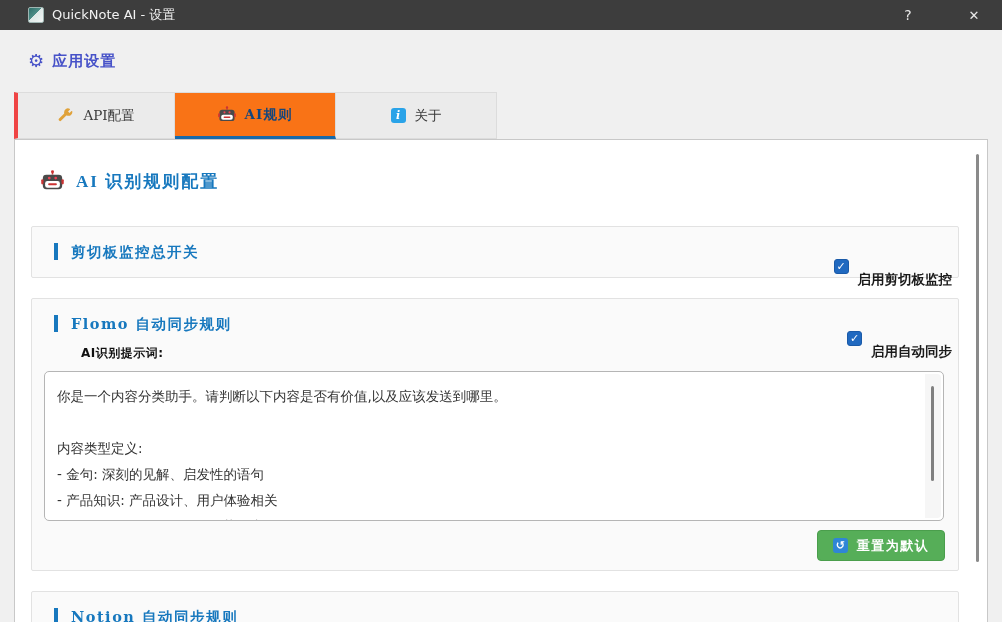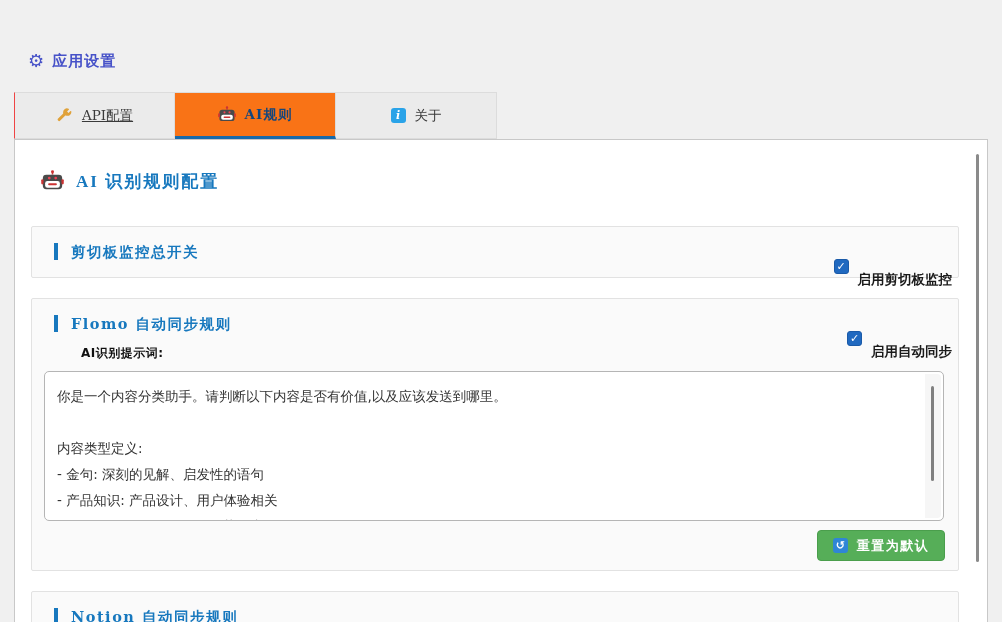--- a/index.html
+++ b/index.html
@@ -20,21 +20,21 @@
   
   .page-header { position:absolute; left:28px; top:48px; height:26px; display:flex; align-items:center; gap:8px; }
   .gear-glyph { color:#4752c8; font-size:18px; line-height:1; }
   .page-header-title { color:#4752c8; font-size:15px; font-weight:bold; letter-spacing:1px; }
 
   
   .tabstrip { position:absolute; left:14px; top:92px; height:47px; display:flex; }
   .tab { width:161px; height:47px; display:flex; align-items:center; justify-content:center; gap:9px;
          background:#ebebeb; border:1px solid #dcdcdc; border-left:none; color:#3a3a3a; font-size:13.5px;
          font-family:"DejaVu Serif", serif; cursor:default; }
-  .tab:first-child { border-left:1px solid #ef4444;text-decoration:underline; }
+  .tab:first-child { border-left:4px solid #ef4444; }
   .tab.active { background:#f97316; border-bottom:3px solid #1769aa; color:#14467c; font-weight:bold; letter-spacing:1px; }
 
   .info-chip { width:15px; height:15px; background:#2aa3e8; border-radius:3px; color:#fff; display:flex; align-items:center; justify-content:center;
                font-family:"DejaVu Serif", serif; font-style:italic; font-weight:bold; font-size:11px; }
 
   
   .panel { position:absolute; left:14px; top:139px; width:974px; height:500px; background:#ffffff; border:1px solid #c8c8c8; }
   .panel-title-row { position:absolute; left:26px; top:28px; height:26px; display:flex; align-items:center; gap:12px; }
   .panel-title { color:#1778be; font-size:17px; font-weight:bold; letter-spacing:2px; font-family:Liberation Serif, serif; }
 
@@ -71,20 +71,26 @@
   .panel-scroll-track { position:absolute; right:5px; top:2px; width:10px; height:496px; }
   .panel-scroll-thumb { position:absolute; right:3px; top:12px; width:3px; height:408px; background:#8a8a8a; border-radius:2px; }
 
   svg { display:block; }
 </style>
 </head>
 <body>
 
 <div class="window">
 
+  <div class="titlebar">
+    <div class="app-icon"></div>
+    <div class="titlebar-title">QuickNote AI - 设置</div>
+    <div class="tb-btn tb-help">?</div>
+    <div class="tb-btn tb-close">✕</div>
+  </div>
 
   <div class="page-header">
     <span class="gear-glyph">⚙</span>
     <span class="page-header-title">应用设置</span>
   </div>
 
   <div class="tabstrip">
     <div class="tab">
       <span>
         <svg width="17" height="17" viewBox="0 0 24 24">

